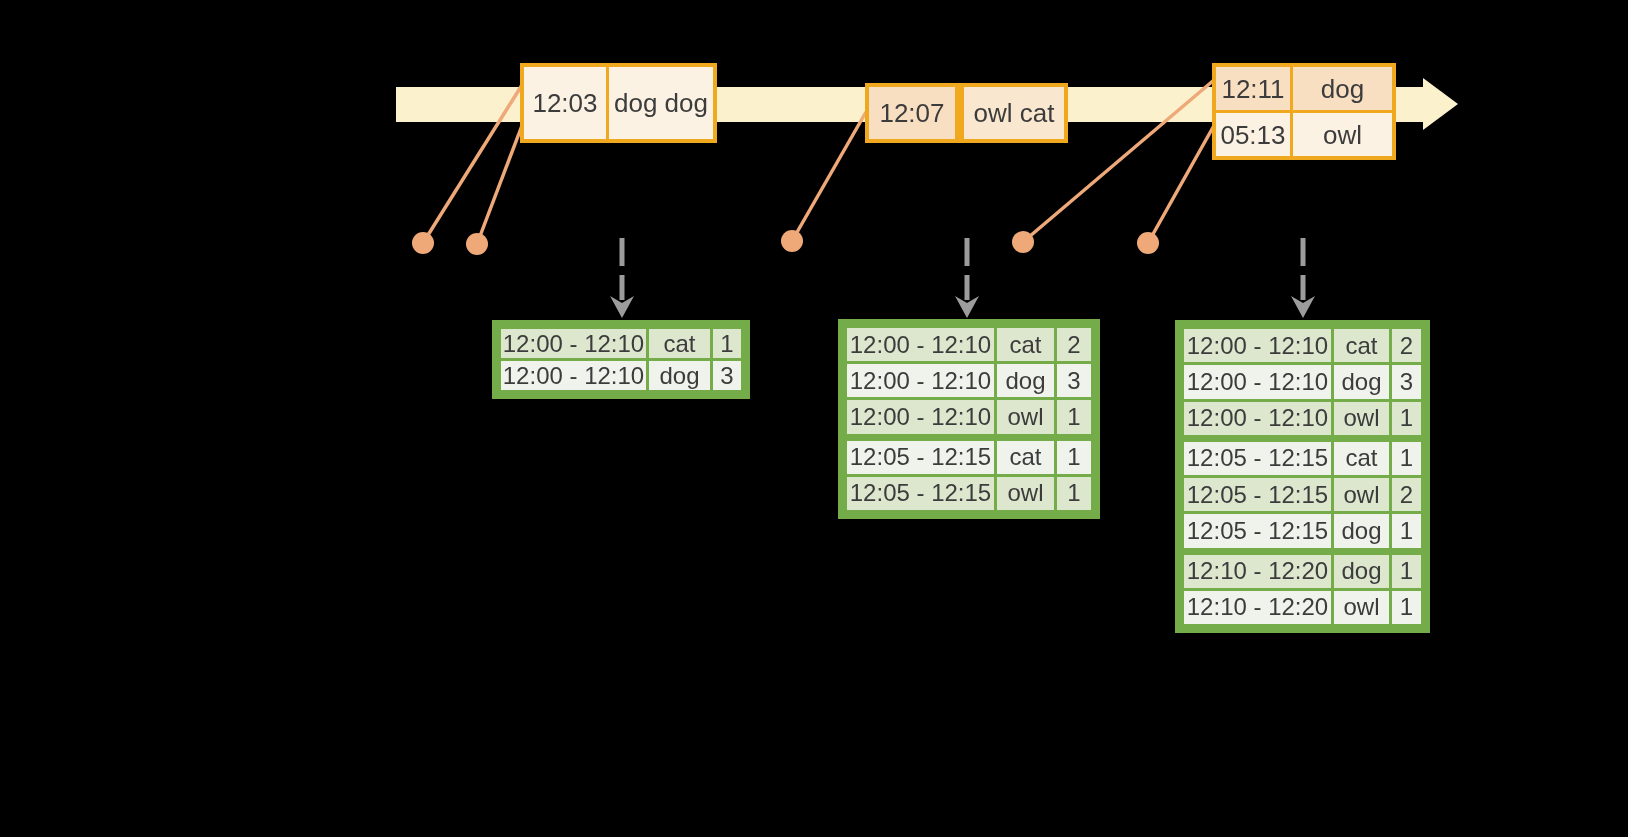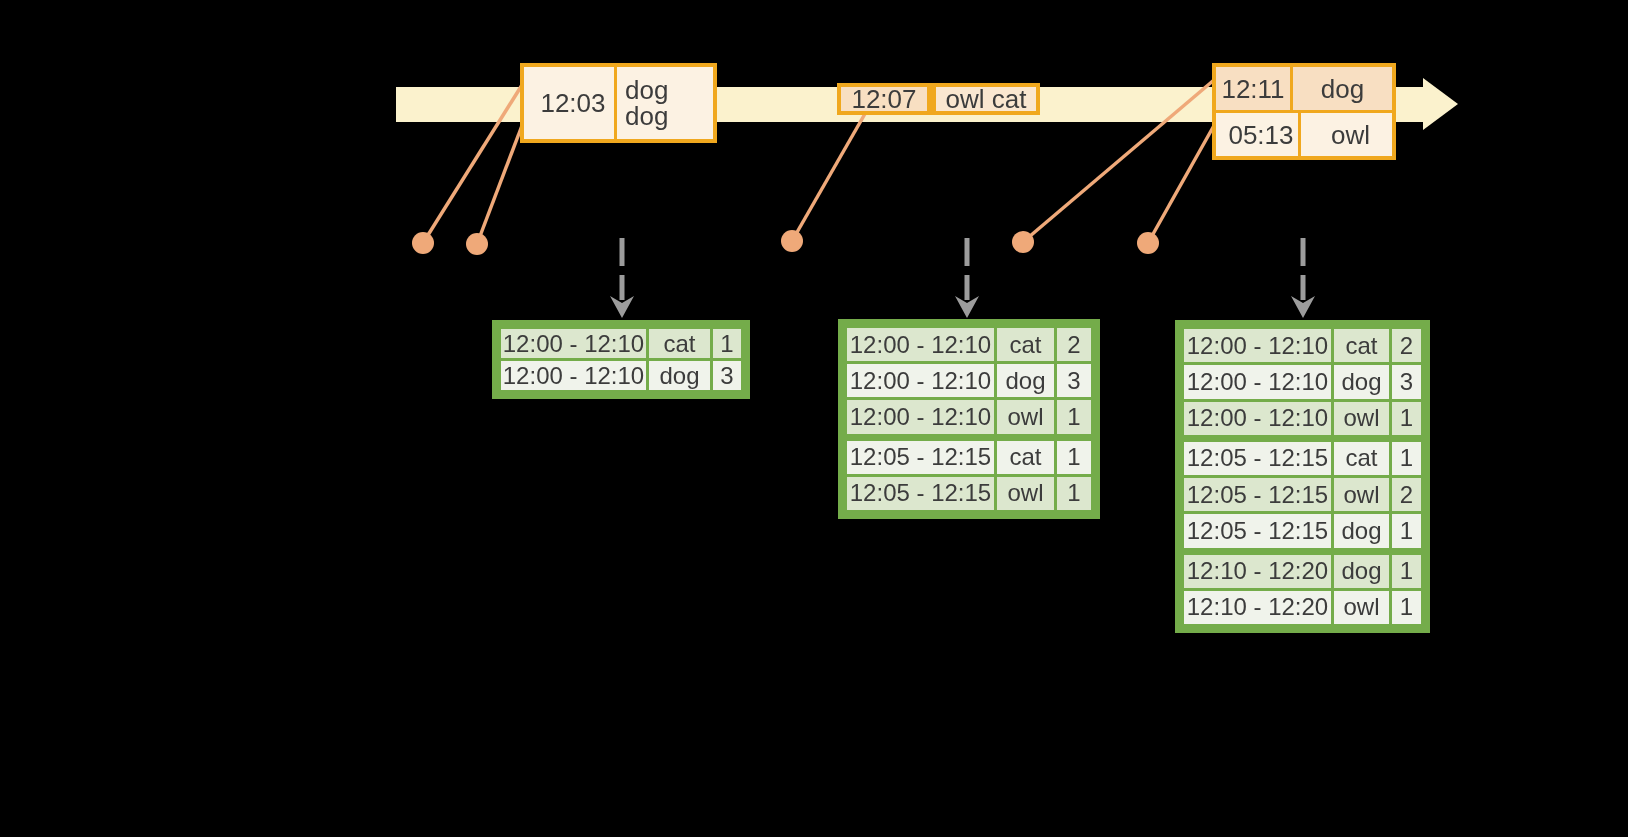--- a/index.html
+++ b/index.html
@@ -29,21 +29,21 @@
     position:absolute;background:var(--event-border);
     padding:4px;display:flex;flex-direction:column;gap:3px;
     box-sizing:border-box;
   }
   .erow{flex:1;display:flex;gap:3px;min-height:0;}
   .ecell{display:flex;align-items:center;justify-content:center;
          font-size:26px;line-height:1;}
   .ecell.time{width:var(--tw);flex:none;}
   .ecell.words{flex:1;}
   .tone-peach{background:var(--event-row-peach);}
-  .tone-cream{background:var(--event-row-cream);padding-left:8px;}
+  .tone-cream{background:var(--event-row-cream);}
   .tone-softcream{background:var(--event-row-softcream);margin-left:6px;}
 
   
   .gtable{
     position:absolute;background:var(--result-border);
     padding:9px;display:flex;flex-direction:column;
     box-sizing:border-box;
   }
   .grow{flex:1;display:flex;gap:3px;min-height:0;}
   .grow + .grow{margin-top:3px;}
@@ -90,21 +90,21 @@
   </g>
 </svg>
 
 <div class="etable" style="left:520px;top:63px;width:197px;height:80px;--tw:82px">
     <div class="erow">
       <div class="ecell time tone-cream">12:03</div>
       <div class="ecell words tone-cream">dog dog</div>
     </div>
   </div>
 
-<div class="etable" style="left:837px;top:83px;width:203px;height:32px;--tw:86px">
+<div class="etable" style="left:865px;top:83px;width:203px;height:60px;--tw:86px">
     <div class="erow">
       <div class="ecell time tone-peach">12:07</div>
       <div class="ecell words tone-softcream">owl cat</div>
     </div>
   </div>
 
 <div class="etable" style="left:1212px;top:63px;width:184px;height:97px;--tw:74px">
     <div class="erow">
       <div class="ecell time tone-peach">12:11</div>
       <div class="ecell words tone-peach">dog</div>

